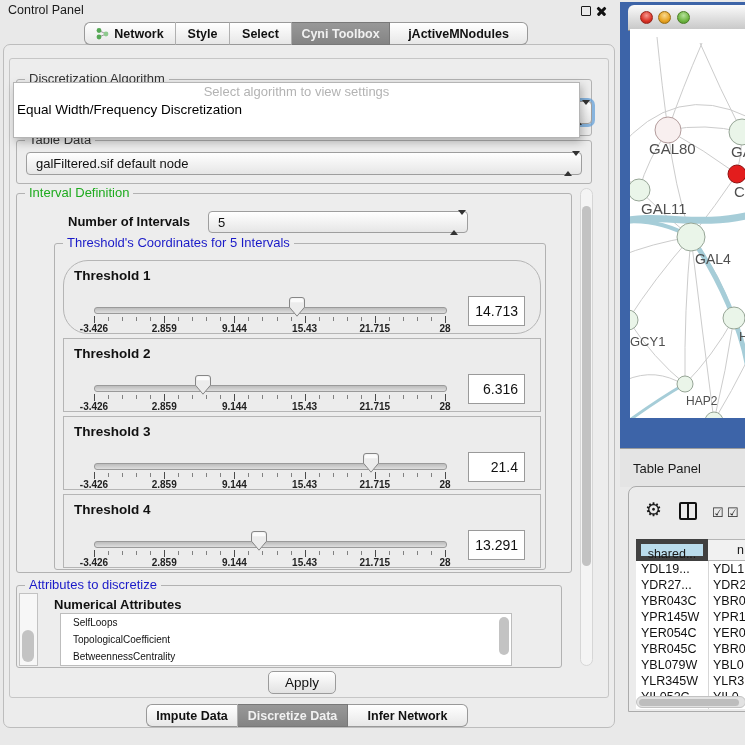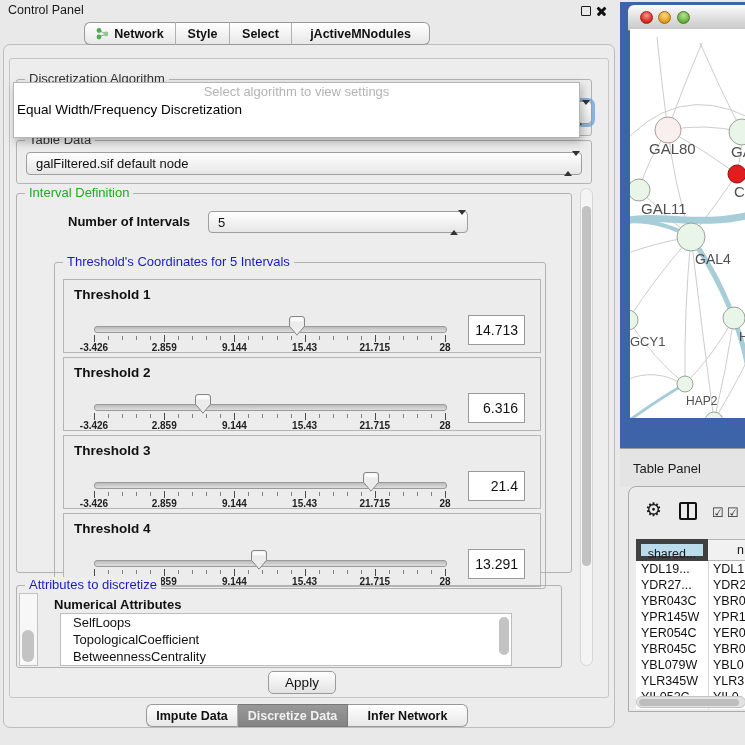--- a/index.html
+++ b/index.html
@@ -55,21 +55,21 @@
   .th-tick{position:absolute;top:56px;width:1px;height:4px;background:#808080;}
   .th-tick.major{top:55px;height:7px;background:#4a4a4a;}
   .th-ticklabel{position:absolute;top:62px;width:44px;text-align:center;font-size:10px;font-weight:700;color:#222;}
   .th-field{position:absolute;left:404px;top:35px;width:57px;height:30px;box-sizing:border-box;background:#fff;
             border:1px solid #9a9a9a;font-size:14px;color:#111;text-align:right;line-height:28px;padding-right:6px;}
 
   
   #attrs-strip{position:absolute;left:19px;top:593px;width:19px;height:73px;box-sizing:border-box;background:#f7f7f7;border:1px solid #c2c2c2;}
   #attrs-strip .sb-thumb{position:absolute;left:2px;top:36px;width:12px;height:32px;background:#c3c3c3;border-radius:6px;}
   #attrs-list{position:absolute;left:60px;top:613px;width:452px;height:53px;box-sizing:border-box;background:#fff;border:1px solid #bdbdbd;overflow:hidden;}
-  .attr-item{height:17px;line-height:17px;padding-left:12px;font-size:13px;color:#111;white-space:nowrap;}
+  .attr-item{height:17px;line-height:17px;padding-left:12px;font-size:10px;color:#111;white-space:nowrap;}
   #attrs-list .sb-v{position:absolute;right:2px;top:3px;width:10px;height:38px;background:#c3c3c3;border-radius:5px;}
 
   #main-scrollbar{position:absolute;left:580px;top:188px;width:13px;height:478px;box-sizing:border-box;background:#f4f4f4;border:1px solid #d6d6d6;border-radius:7px;}
   #main-scrollbar .sb-thumb{position:absolute;left:1px;top:17px;width:9px;height:360px;background:#c2c2c2;border-radius:5px;}
 
   #apply-btn{position:absolute;left:268px;top:671px;width:68px;height:23px;box-sizing:border-box;border:1px solid #9b9b9b;
              border-radius:5px;background:linear-gradient(#ffffff,#e2e2e2);font-size:13.5px;color:#111;text-align:center;line-height:21px;}
 
   
   #net-frame{position:absolute;left:620px;top:2px;width:125px;height:446px;background:var(--frame-blue);}
@@ -121,20 +121,23 @@
           </svg>
         </span>
         <span>Network</span>
       </div>
       <div class="seg" style="width: 54px;">
         <span>Style</span>
       </div>
       <div class="seg" style="width: 62px;">
         <span>Select</span>
       </div>
+      <div class="seg active" style="width: 98px;">
+        <span>Cyni Toolbox</span>
+      </div>
       <div class="seg" style="width: 138px;">
         <span>jActiveMNodules</span>
       </div>
     </div>
 
   <div id="outer-panel"></div>
   <div id="inner-panel"></div>
 
   <div class="group" id="algo-group" style="left:16px;top:79px;width:576px;height:57px;">
     <span class="gtitle">Discretization Algorithm</span>
@@ -158,23 +161,23 @@
 
   <div class="group" id="interval-group" style="left:16px;top:193px;width:556px;height:380px;">
     <span class="gtitle t-green">Interval Definition</span>
   </div>
   <div class="abs" id="noi-label" style="left:68px;top:214px;font-size:13px;font-weight:700;color:#111;">Number of Intervals</div>
   <div class="combo" id="noi-combo" style="left:208px;top:211px;width:260px;height:22px;">
     <span class="val">5</span>
     <span class="spin"><span class="arr-up"></span><span class="arr-down"></span></span>
   </div>
 
-  <div class="group" id="thr-group" style="left:54px;top:243px;width:492px;height:327px;margin-top:19px;">
+  <div class="group" id="thr-group" style="left:54px;top:243px;width:492px;height:327px;">
     <span class="gtitle t-blue">Threshold's Coordinates for 5 Intervals</span>
-  <div class="th-box" style="top: 16px;">
+  <div class="th-box" style="top: 16px; border-radius: 25px;">
         <div class="th-label">Threshold 1</div>
         <div class="th-track"></div>
         <div class="th-tick major" style="left: 30px;"></div>
         <div class="th-tick" style="left: 44.04px;"></div>
         <div class="th-tick" style="left: 58.08px;"></div>
         <div class="th-tick" style="left: 72.12px;"></div>
         <div class="th-tick" style="left: 86.16px;"></div>
         <div class="th-tick major" style="left: 100.2px;"></div>
         <div class="th-tick" style="left: 114.24px;"></div>
         <div class="th-tick" style="left: 128.28px;"></div>

